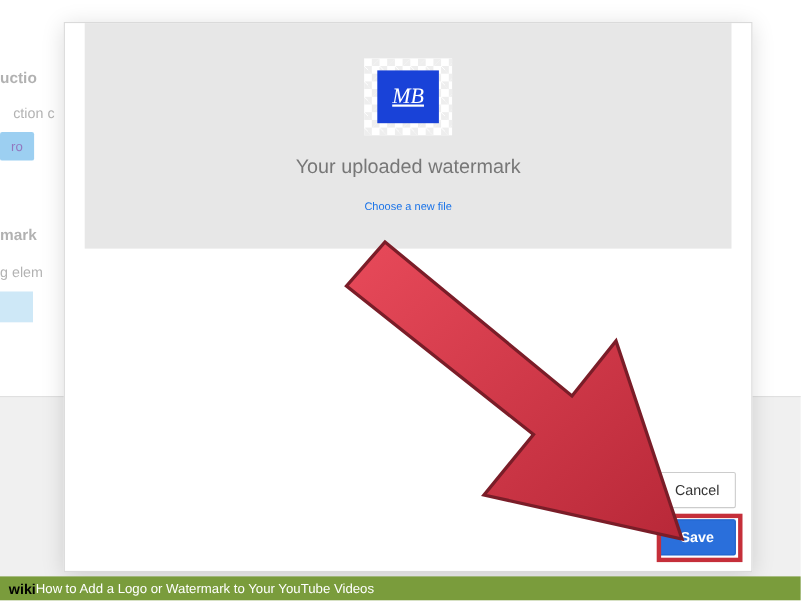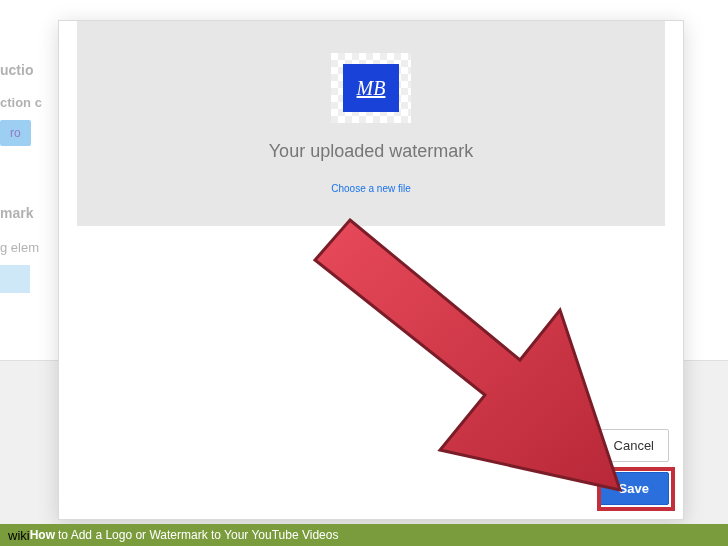--- a/index.html
+++ b/index.html
@@ -18,21 +18,21 @@
       height: 546px;
       background: #fff;
     }
     .bg-section-text {
       position: absolute;
       color: #555;
       font-size: 13px;
       opacity: 0.45;
     }
     .bg-label1 { left: 0; top: 62px; font-weight: bold; font-size: 14px; }
-    .bg-label2 { left: 0; top: 95px; font-weight: bold; }
+    .bg-label2 { left: 12px; top: 95px; }
     .bg-btn {
       position: absolute;
       left: 0; top: 120px;
       background: #5bb0e8;
       color: #4c1d95;
       padding: 6px 10px;
       font-size: 12px;
       border-radius: 2px;
       opacity: 0.6;
     }
@@ -177,28 +177,28 @@
       width: 728px;
       height: 22px;
       background: #7a9c3c;
       display: flex;
       align-items: center;
       padding-left: 8px;
       color: #fff;
       font-size: 12px;
     }
     .wiki-logo {
-      font-weight: normal;
+      font-weight: bold;
       color: #000;
       margin-right: 0;
       font-size: 13px;
     }
     .wiki-how {
       color: #fff;
-      font-weight: bold;
+      font-weight: normal;
       margin-right: 3px;
       text-align: right;
     }
   </style>
 </head>
 <body>
 
 <div class="page-bg">
   <div class="bg-section-text bg-label1">uctio</div>
   <div class="bg-section-text bg-label2">ction c</div>

